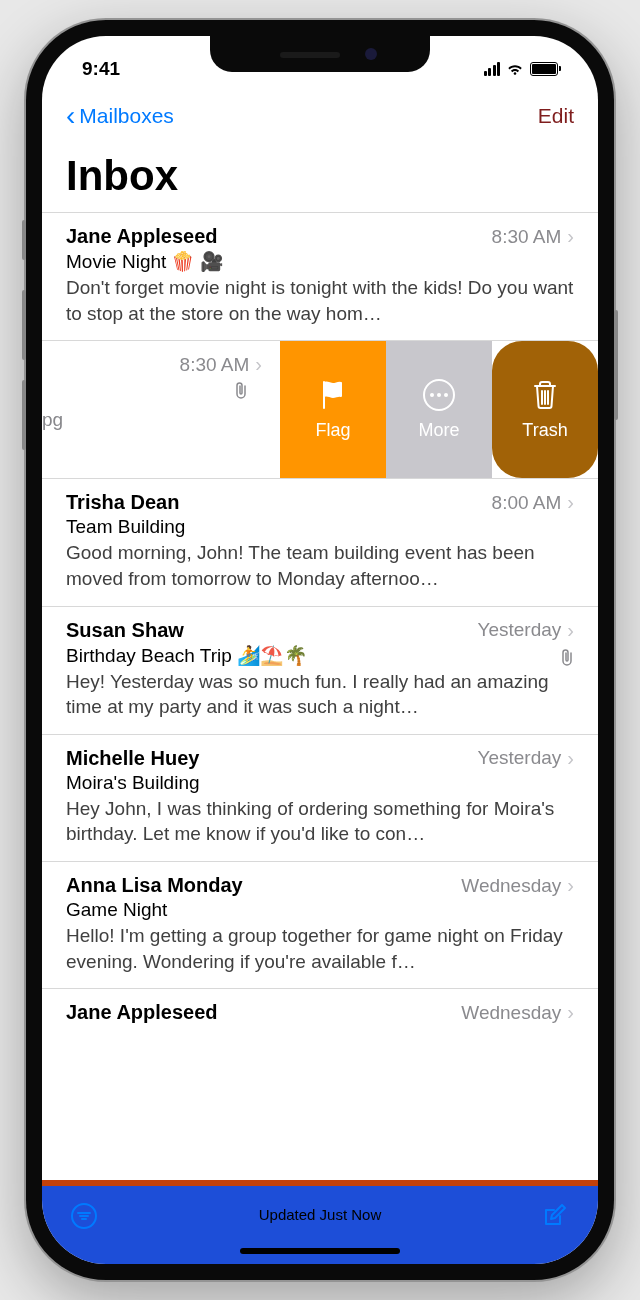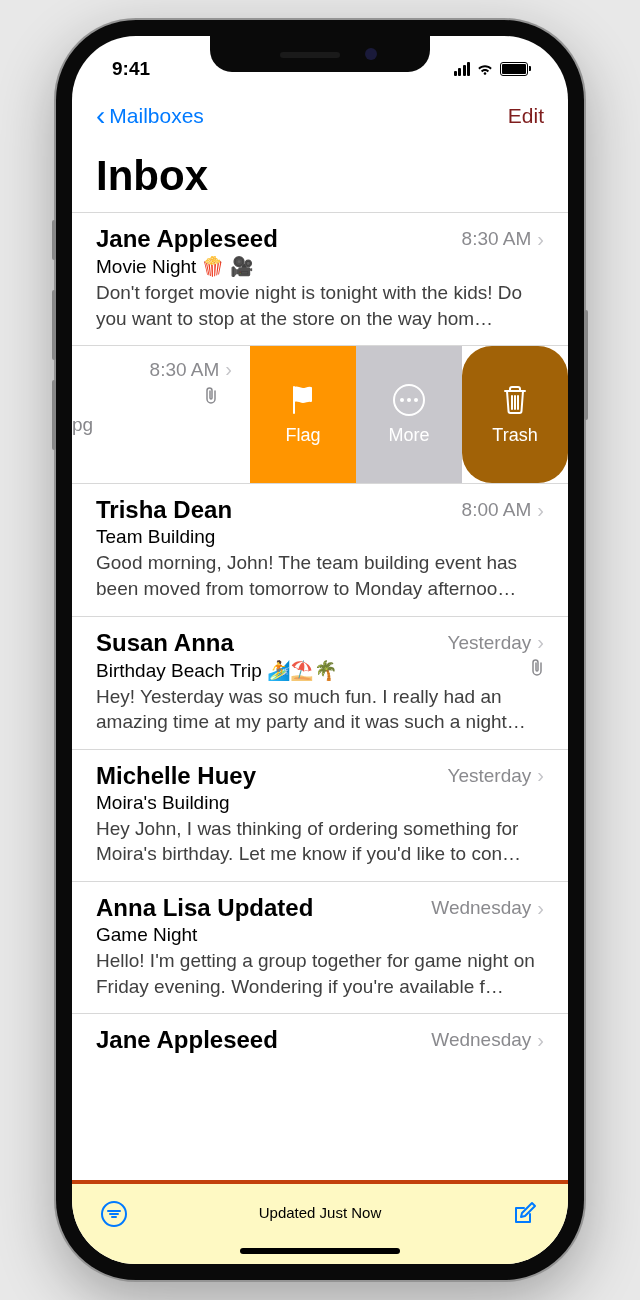--- a/index.html
+++ b/index.html
@@ -4,21 +4,21 @@
   <style>
     * { margin: 0; padding: 0; box-sizing: border-box; }
     body {
       font-family: -apple-system, BlinkMacSystemFont, "Segoe UI", Helvetica, Arial, sans-serif;
       background: #e8e8e8;
       display: flex;
       justify-content: center;
       padding: 20px 0;
     }
     .phone {
-      width: 528px;
+      width: 588px;
       height: 1260px;
       background: #0a0a0a;
       border-radius: 80px;
       padding: 16px;
       position: relative;
       box-shadow: 0 0 0 2px #949494, 0 20px 60px rgba(0,0,0,0.3);
     }
     .screen {
       width: 100%;
       height: 100%;
@@ -100,21 +100,21 @@
     .mail-item {
       border-top: 1px solid #d8d8d8;
       padding: 12px 24px 14px 24px;
       position: relative;
     }
     .mail-header-row {
       display: flex;
       justify-content: space-between;
       align-items: center;
     }
-    .mail-sender { font-size: 24px; font-weight: 600; }
+    .mail-sender { font-size: 20px; font-weight: 600; }
     .mail-meta { display: flex; align-items: center; gap: 6px; }
     .mail-time { font-size: 19px; color: #8a8a8e; }
     .mail-chevron { color: #c5c5c9; font-size: 20px; }
     .mail-subject { font-size: 19px; margin-top: 2px; }
     .mail-preview {
       font-size: 19px;
       color: #404040;
       margin-top: 2px;
       line-height: 1.35;
       display: -webkit-box;
@@ -169,22 +169,22 @@
     .swipe-action.trash { background: #a16207; border-radius: 30px; }
     .action-icon { width: 34px; height: 34px; display:flex; align-items:center; justify-content:center; }
     .more-dots {
       width: 32px; height: 32px; border: 2.5px solid #fff; border-radius: 50%;
       display: flex; align-items: center; justify-content: center; gap: 3px;
     }
     .more-dots span { width: 4px; height: 4px; background: #fff; border-radius: 50%; }
 
     .toolbar {
       height: 84px;
-      background: #fef9c3;
-      border-top: 4px solid #c2410c;
+      background: #1d4ed8;
+      border-top: 6px solid #c2410c;
       display: flex;
       justify-content: space-between;
       align-items: flex-start;
       padding: 16px 28px 0;
       position: relative;
     }
     .tool-icon { color: #007aff; width: 30px; height: 30px; }
     .toolbar-status { font-size: 15px; font-weight: 500; position:absolute; left:50%; transform:translateX(-50%); top:20px; }
     .home-indicator {
       position: absolute;
@@ -302,21 +302,21 @@
             <span class="mail-time">8:00 AM</span>
             <span class="mail-chevron">›</span>
           </div>
         </div>
         <div class="mail-subject">Team Building</div>
         <div class="mail-preview">Good morning, John! The team building event has been moved from tomorrow to Monday afternoo…</div>
       </div>
 
       <div class="mail-item">
         <div class="mail-header-row">
-          <div class="mail-sender">Susan Anna</div>
+          <div class="mail-sender">Susan Shaw</div>
           <div class="mail-meta">
             <span class="mail-time">Yesterday</span>
             <span class="mail-chevron">›</span>
           </div>
         </div>
         <div class="mail-subject">Birthday Beach Trip 🏄⛱️🌴</div>
         <div class="attachment-indicator">
           <svg width="14" height="18" viewBox="0 0 14 18">
               <path d="M11 4v8c0 2.2-1.8 4-4 4s-4-1.8-4-4V3.5C3 2.1 4.1 1 5.5 1S8 2.1 8 3.5V11c0 .6-.4 1-1 1s-1-.4-1-1V4" stroke="#8a8a8e" stroke-width="1.5" fill="none" stroke-linecap="round"></path>
             </svg>
@@ -331,21 +331,21 @@
             <span class="mail-time">Yesterday</span>
             <span class="mail-chevron">›</span>
           </div>
         </div>
         <div class="mail-subject">Moira's Building</div>
         <div class="mail-preview">Hey John, I was thinking of ordering something for Moira's birthday. Let me know if you'd like to con…</div>
       </div>
 
       <div class="mail-item">
         <div class="mail-header-row">
-          <div class="mail-sender">Anna Lisa Updated</div>
+          <div class="mail-sender">Anna Lisa Monday</div>
           <div class="mail-meta">
             <span class="mail-time">Wednesday</span>
             <span class="mail-chevron">›</span>
           </div>
         </div>
         <div class="mail-subject">Game Night</div>
         <div class="mail-preview">Hello! I'm getting a group together for game night on Friday evening. Wondering if you're available f…</div>
       </div>
 
       <div class="mail-item" style="padding-bottom:4px">

